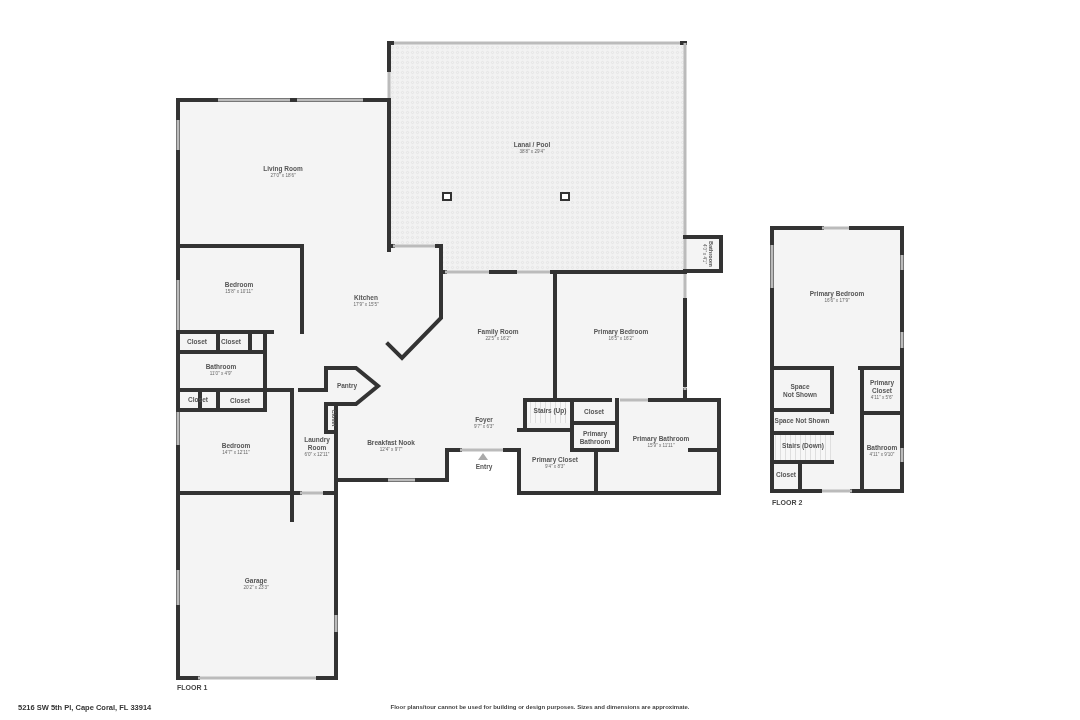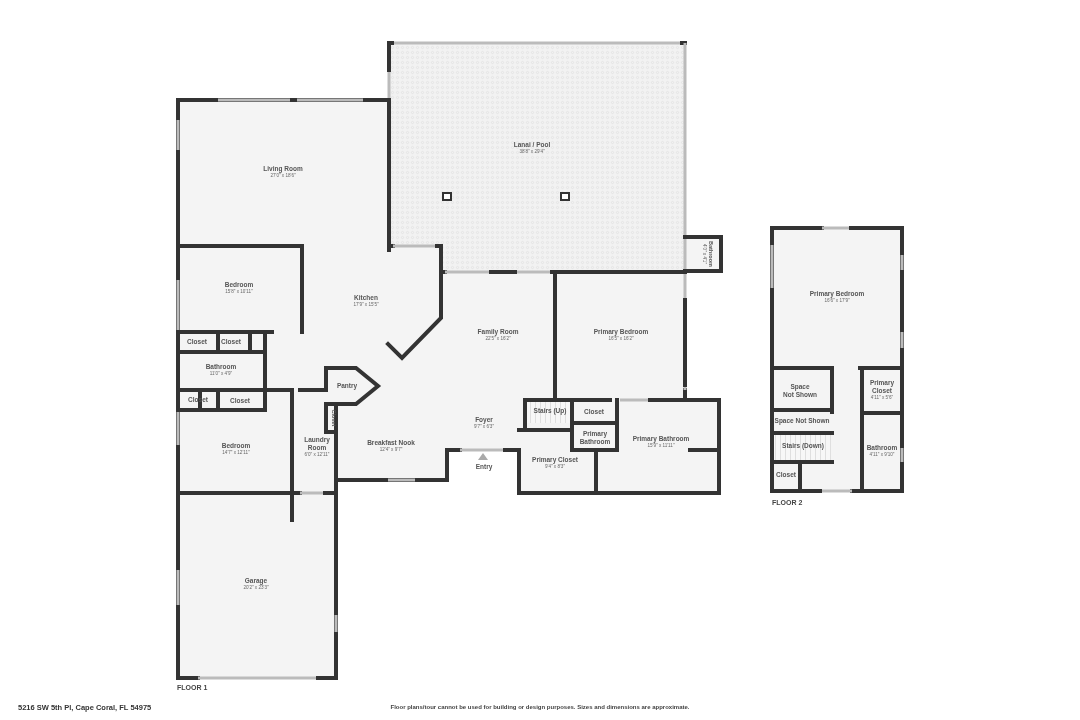--- a/index.html
+++ b/index.html
@@ -270,14 +270,14 @@
 </div>
 <div class="lbl" style="left:882px;top:451px">
   <span>Bathroom</span>
   <span class="dim">4'11" x 9'10"</span>
 </div>
 <div class="lbl" style="left:786px;top:475px">
   <span>Closet</span>
 </div>
 <div class="floor-tag" style="left:772px;top:499px">FLOOR 2</div>
 
-<div class="footer-addr">5216 SW 5th Pl, Cape Coral, FL 54975</div>
+<div class="footer-addr">5216 SW 5th Pl, Cape Coral, FL 33914</div>
 <div class="footer-note">Floor plans/tour cannot be used for building or design purposes. Sizes and dimensions are approximate.</div>
 
 </body></html>

